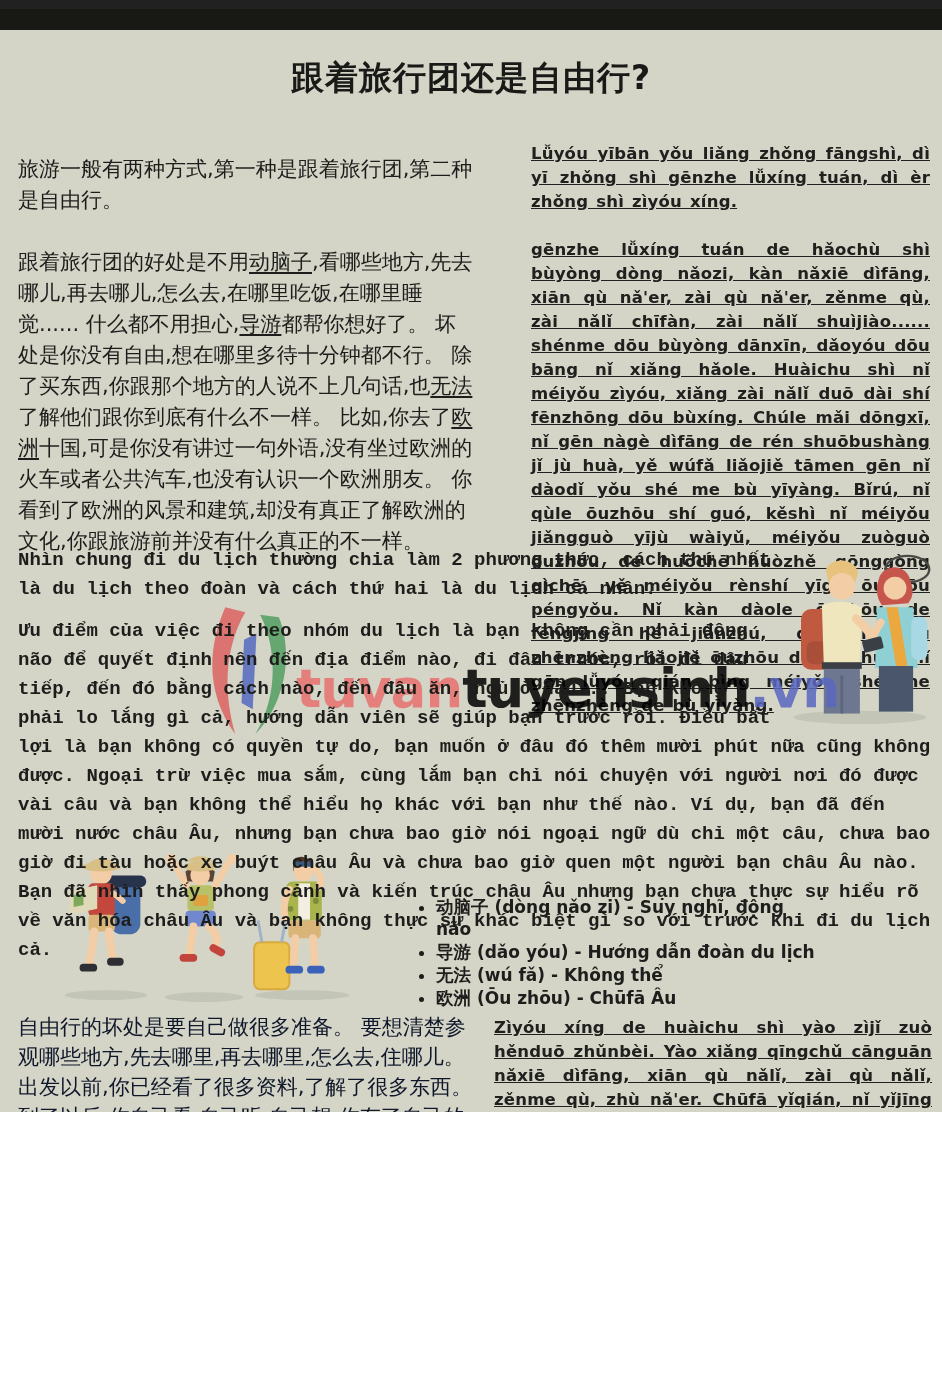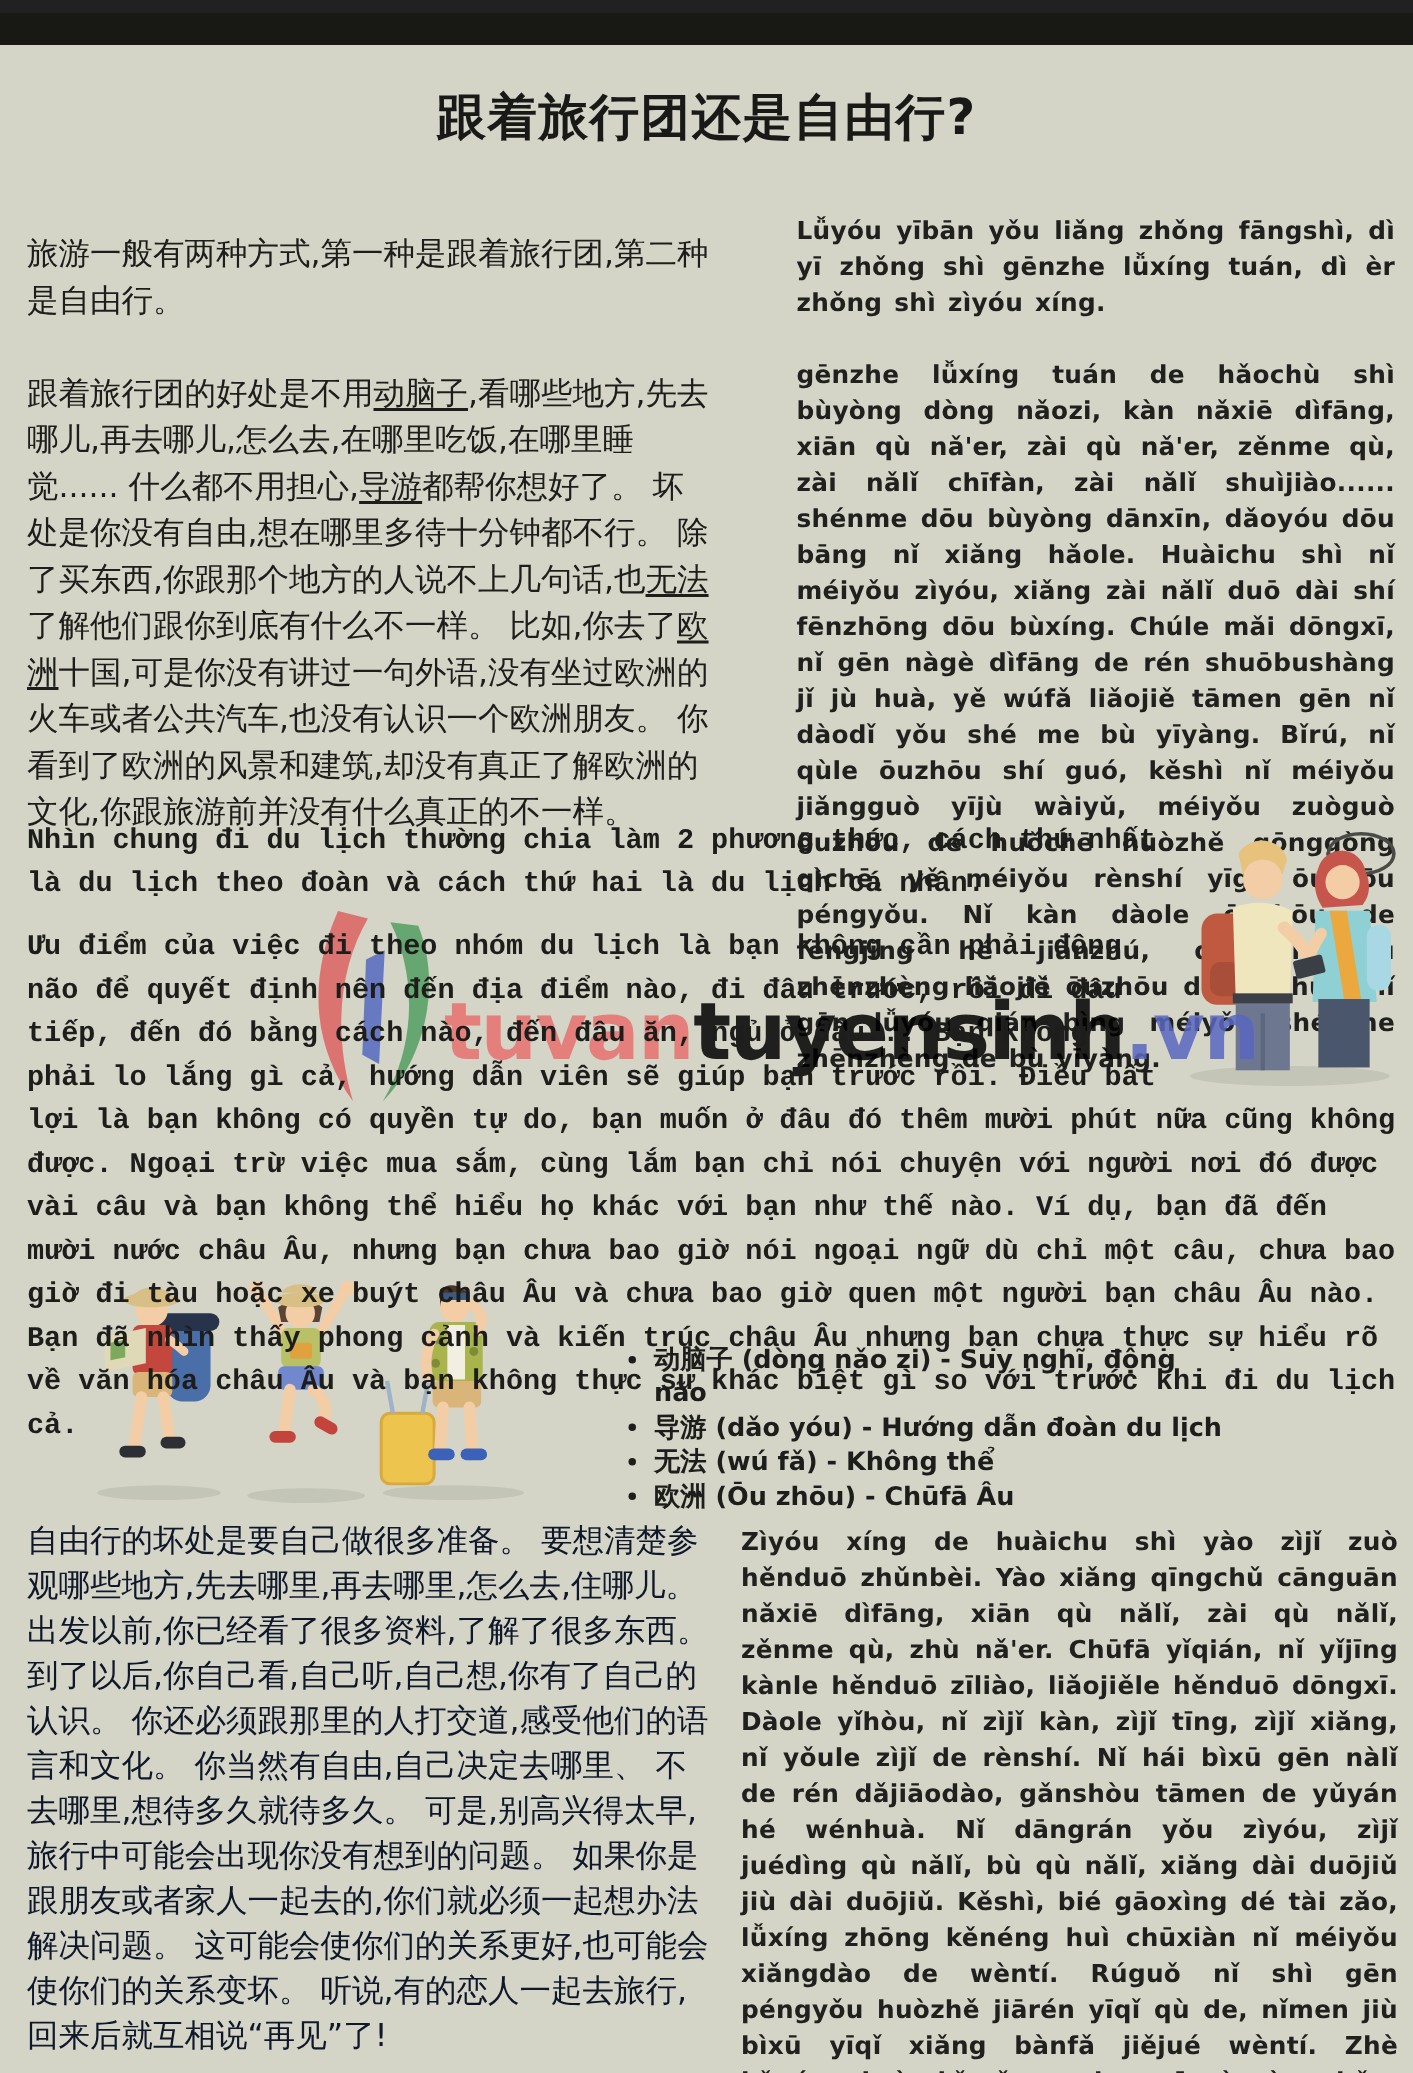--- a/index.html
+++ b/index.html
@@ -1,35 +1,35 @@
 <!DOCTYPE html>
 <html><head>
 <meta charset="utf-8">
 <style>
   html,body{margin:0;padding:0;}
   body{font-family:"DejaVu Sans","Liberation Sans",sans-serif;}
-  .page{position:relative;width:942px;height:1382px;background:#d4d4c7;overflow:hidden;}
+  .page{position:relative;width:942px;height:1112px;background:#d4d4c7;overflow:hidden;}
 
   .topbar{position:absolute;left:0;top:0;width:942px;height:30px;
     background:linear-gradient(#212121 0 9px,#181815 9px);}
 
   .title{position:absolute;left:0;top:56px;width:942px;text-align:center;
     font-size:33px;font-weight:bold;color:#191917;letter-spacing:1px;}
 
   
   .zh-top{position:absolute;left:18px;top:154px;width:456px;
     font-size:21px;line-height:31px;color:#1d1d1b;}
   .zh-top p,.zh-bottom p{margin:0;}
   .zh-top p + p{margin-top:31px;}
   .und{text-decoration:underline;text-underline-offset:3px;}
 
   .py{font-size:16.5px;line-height:24px;font-weight:bold;color:#20201e;
     text-align:justify;letter-spacing:.2px;word-spacing:2px;}
   .py-top{position:absolute;left:531px;top:142px;width:399px;}
-  .py p{margin:0;}
+  .py p{margin:0;text-decoration:underline;}
   .py p + p{margin-top:24px;}
 
   
   .viet{position:absolute;left:18px;top:546px;width:916px;
     font-size:19px;line-height:29px;font-weight:bold;color:#1d1d1b;}
   .viet p{margin:0;position:relative;z-index:2;font-family:Liberation Mono, monospace;}
   .viet p + p{margin-top:13px;}
   .pair-illo{float:right;width:152px;height:180px;margin:2px 0 4px 10px;
     shape-outside:inset(0);}
 

